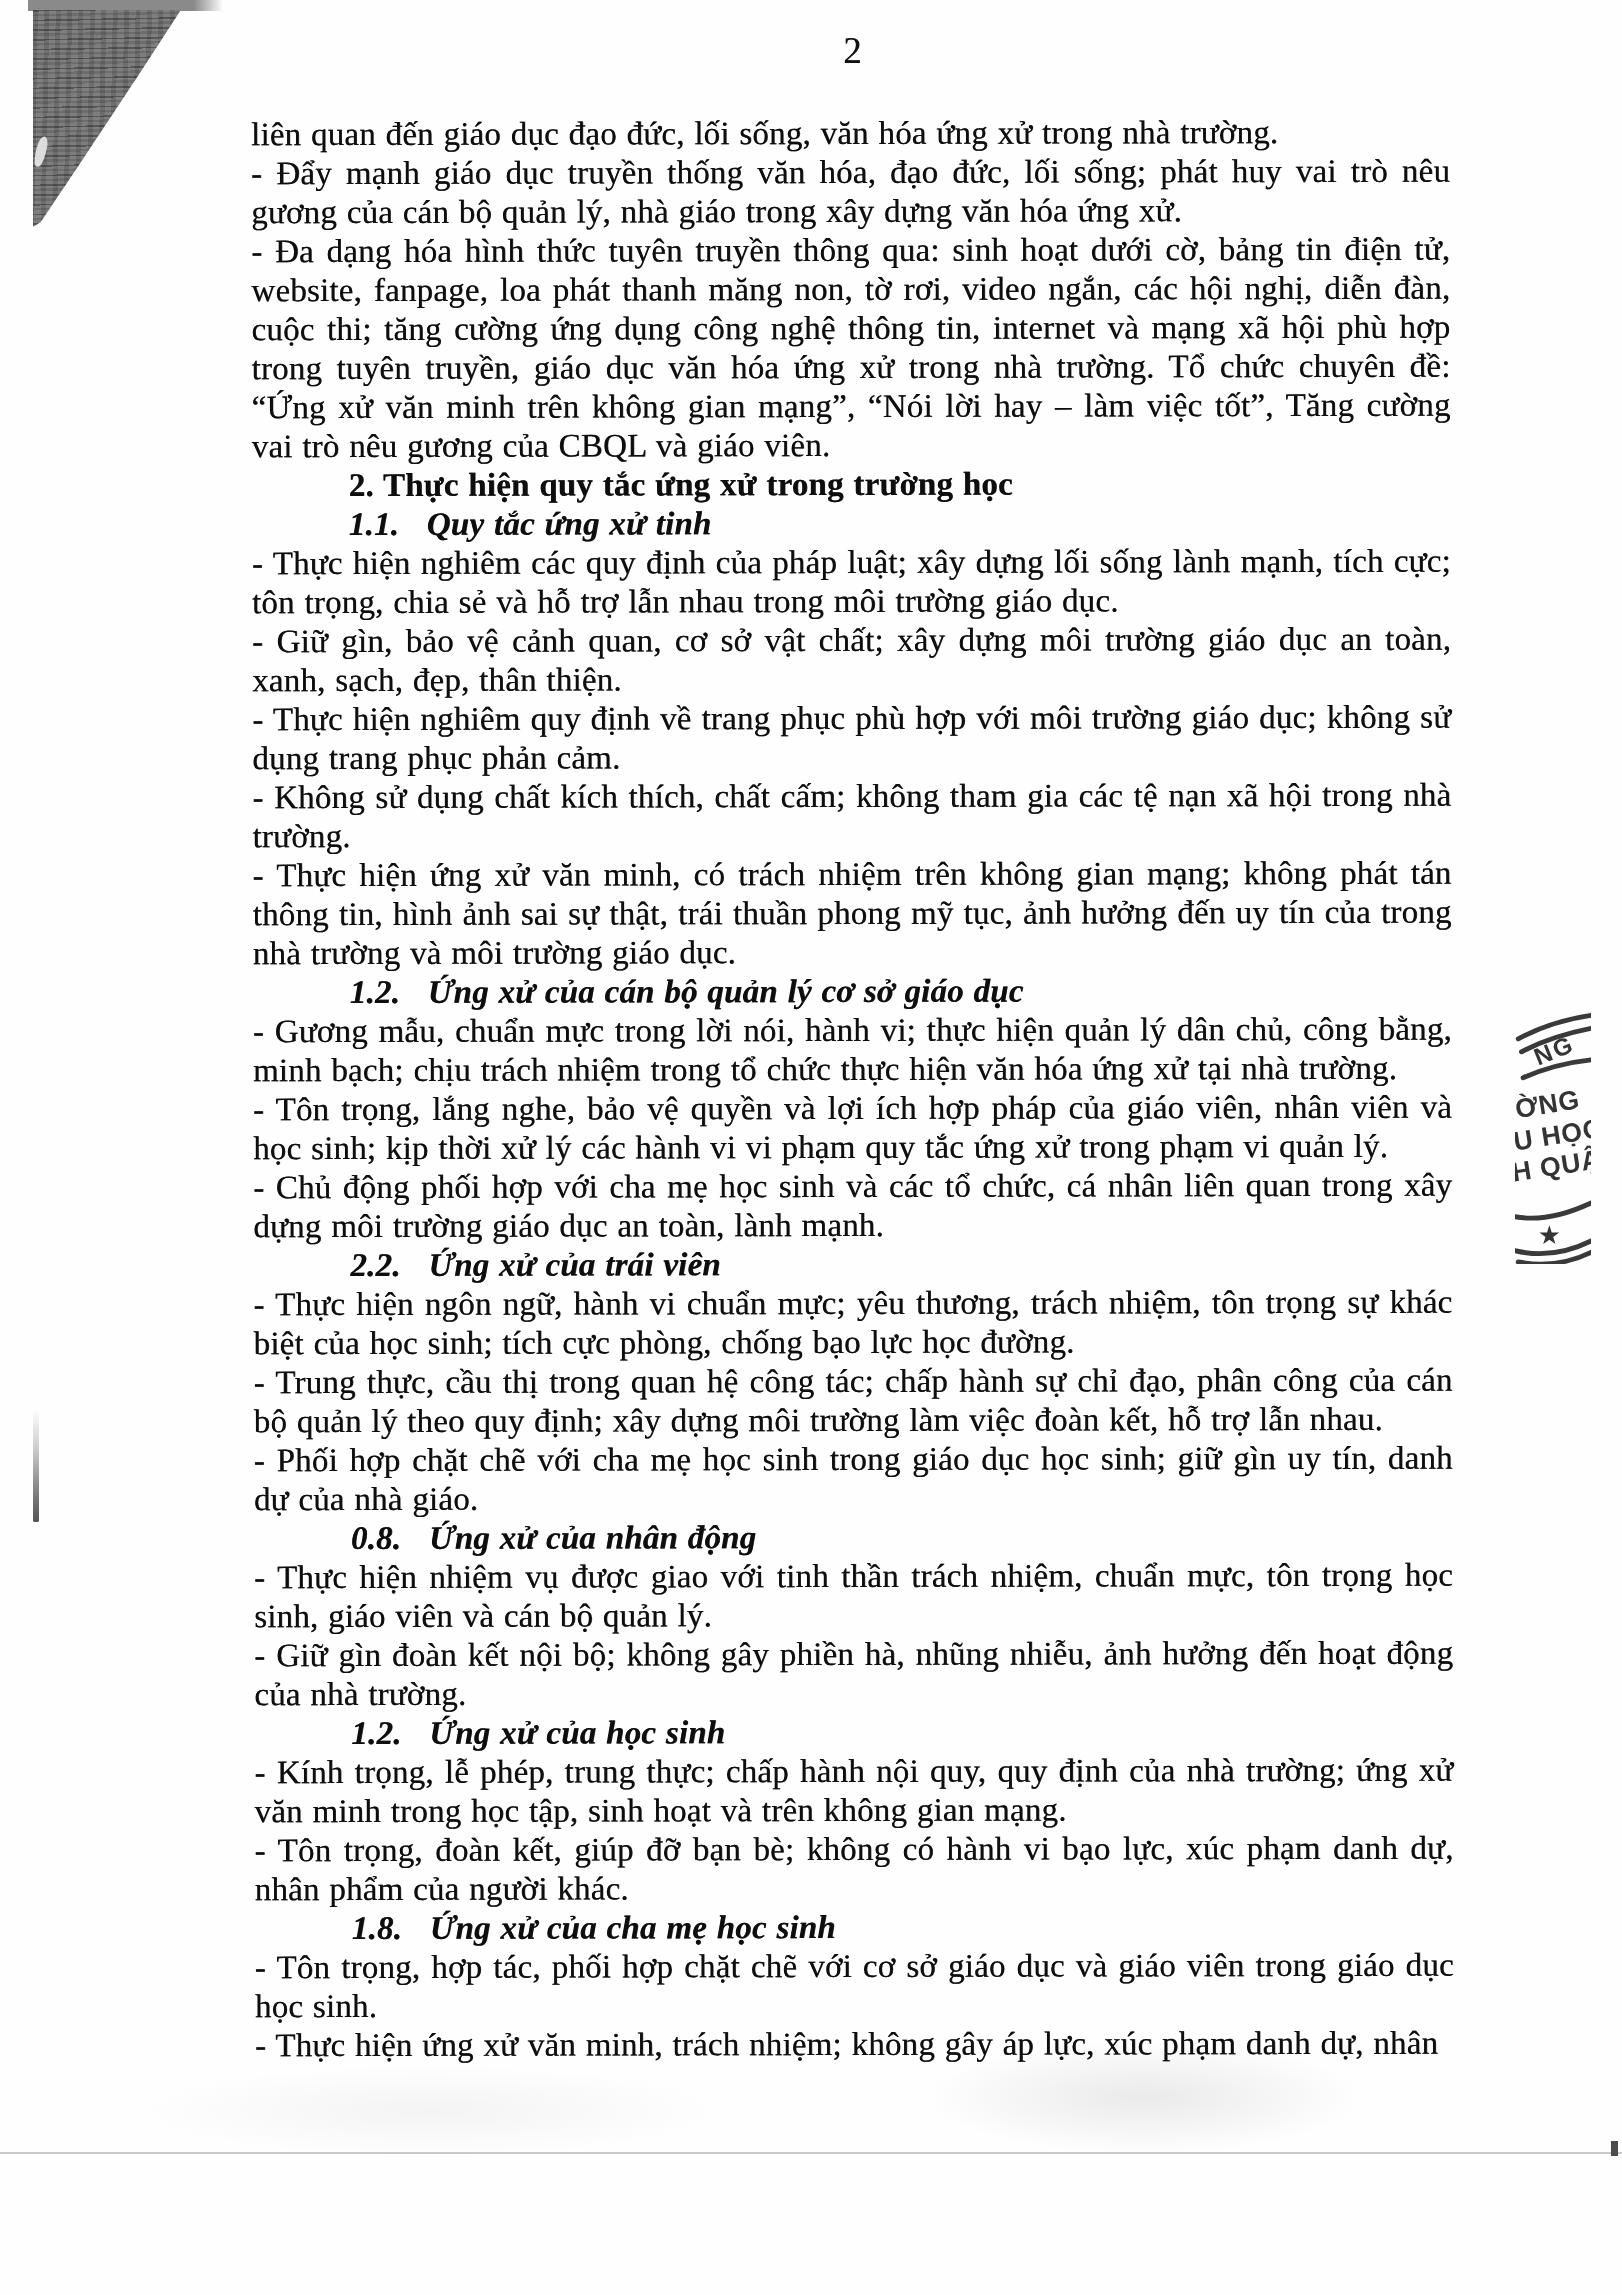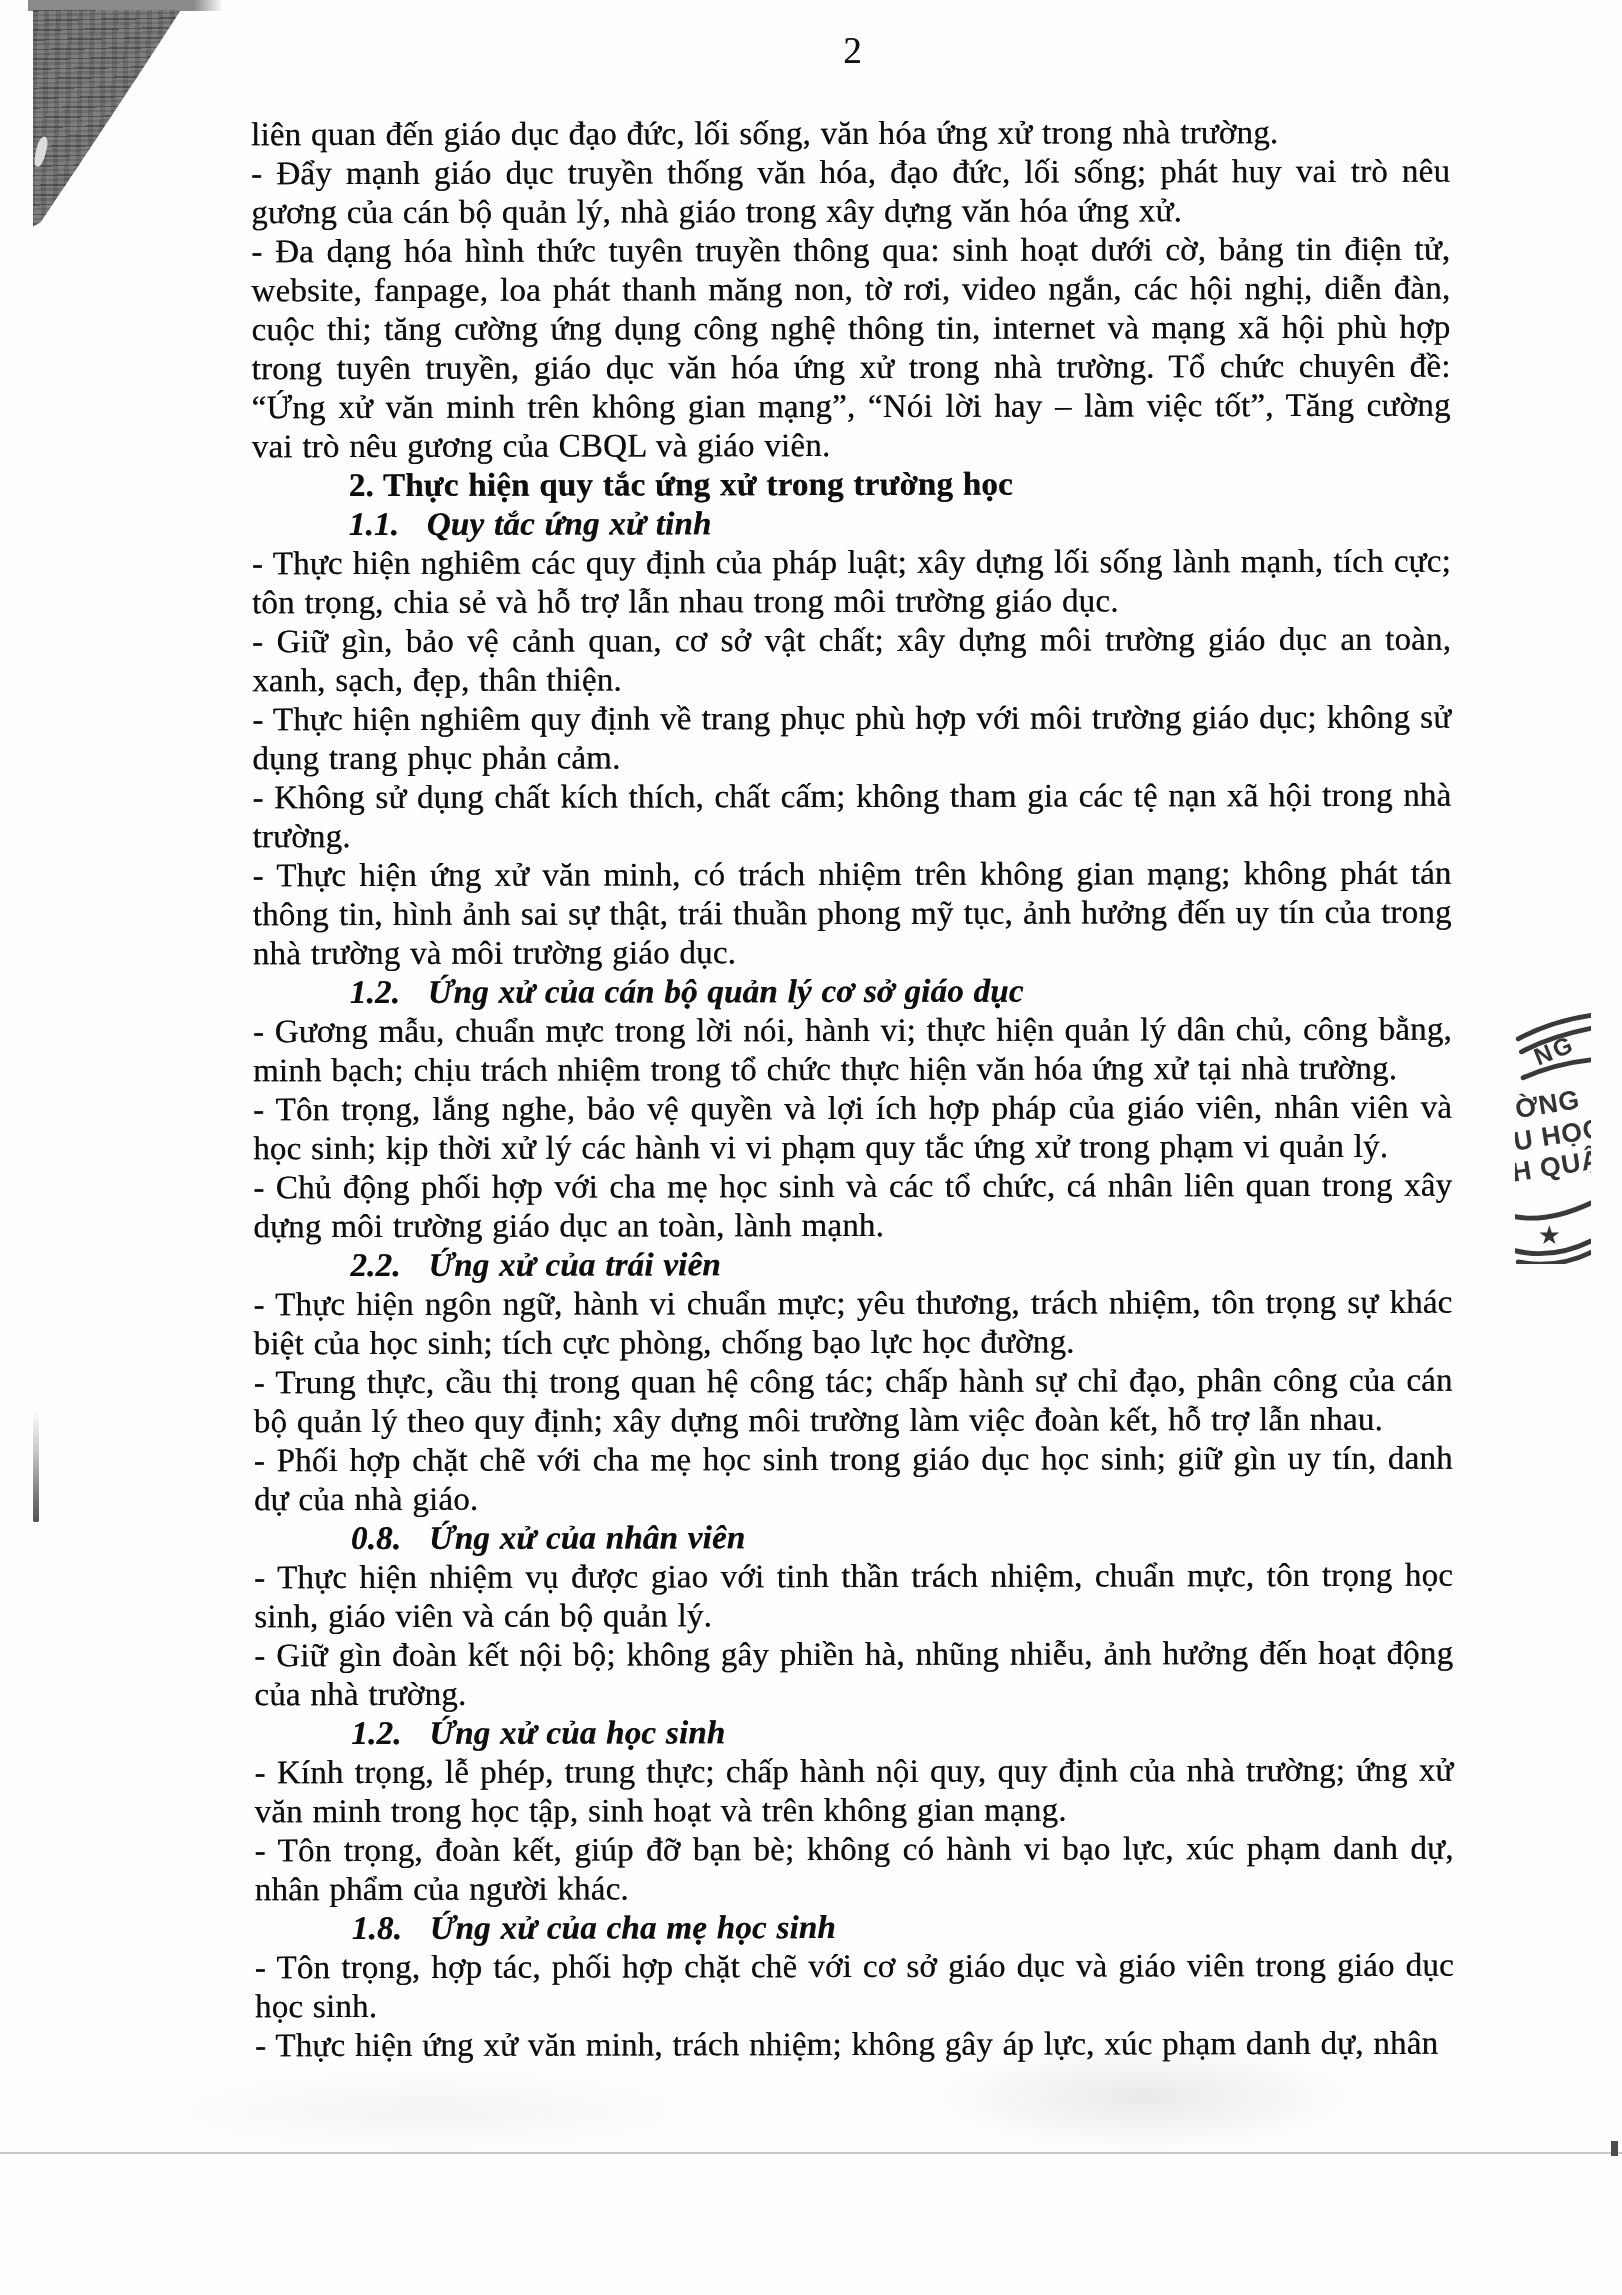--- a/index.html
+++ b/index.html
@@ -84,21 +84,21 @@
       <p class="para">- Không sử dụng chất kích thích, chất cấm; không tham gia các tệ nạn xã hội trong nhà trường.</p>
       <p class="para">- Thực hiện ứng xử văn minh, có trách nhiệm trên không gian mạng; không phát tán thông tin, hình ảnh sai sự thật, trái thuần phong mỹ tục, ảnh hưởng đến uy tín của trong nhà trường và môi trường giáo dục.</p>
       <p class="h-num"><span class="num">1.2.</span><span>Ứng xử của cán bộ quản lý cơ sở giáo dục</span></p>
       <p class="para">- Gương mẫu, chuẩn mực trong lời nói, hành vi; thực hiện quản lý dân chủ, công bằng, minh bạch; chịu trách nhiệm trong tổ chức thực hiện văn hóa ứng xử tại nhà trường.</p>
       <p class="para">- Tôn trọng, lắng nghe, bảo vệ quyền và lợi ích hợp pháp của giáo viên, nhân viên và học sinh; kịp thời xử lý các hành vi vi phạm quy tắc ứng xử trong phạm vi quản lý.</p>
       <p class="para">- Chủ động phối hợp với cha mẹ học sinh và các tổ chức, cá nhân liên quan trong xây dựng môi trường giáo dục an toàn, lành mạnh.</p>
       <p class="h-num"><span class="num">2.2.</span><span>Ứng xử của trái viên</span></p>
       <p class="para">- Thực hiện ngôn ngữ, hành vi chuẩn mực; yêu thương, trách nhiệm, tôn trọng sự khác biệt của học sinh; tích cực phòng, chống bạo lực học đường.</p>
       <p class="para">- Trung thực, cầu thị trong quan hệ công tác; chấp hành sự chỉ đạo, phân công của cán bộ quản lý theo quy định; xây dựng môi trường làm việc đoàn kết, hỗ trợ lẫn nhau.</p>
       <p class="para">- Phối hợp chặt chẽ với cha mẹ học sinh trong giáo dục học sinh; giữ gìn uy tín, danh dự của nhà giáo.</p>
-      <p class="h-num"><span class="num">0.8.</span><span>Ứng xử của nhân viên</span></p>
+      <p class="h-num"><span class="num">0.8.</span><span>Ứng xử của nhân động</span></p>
       <p class="para">- Thực hiện nhiệm vụ được giao với tinh thần trách nhiệm, chuẩn mực, tôn trọng học sinh, giáo viên và cán bộ quản lý.</p>
       <p class="para">- Giữ gìn đoàn kết nội bộ; không gây phiền hà, nhũng nhiễu, ảnh hưởng đến hoạt động của nhà trường.</p>
       <p class="h-num"><span class="num">1.2.</span><span>Ứng xử của học sinh</span></p>
       <p class="para">- Kính trọng, lễ phép, trung thực; chấp hành nội quy, quy định của nhà trường; ứng xử văn minh trong học tập, sinh hoạt và trên không gian mạng.</p>
       <p class="para">- Tôn trọng, đoàn kết, giúp đỡ bạn bè; không có hành vi bạo lực, xúc phạm danh dự, nhân phẩm của người khác.</p>
       <p class="h-num"><span class="num">1.8.</span><span>Ứng xử của cha mẹ học sinh</span></p>
       <p class="para">- Tôn trọng, hợp tác, phối hợp chặt chẽ với cơ sở giáo dục và giáo viên trong giáo dục học sinh.</p>
       <p class="para">- Thực hiện ứng xử văn minh, trách nhiệm; không gây áp lực, xúc phạm danh dự, nhân</p>
     </div>
 

